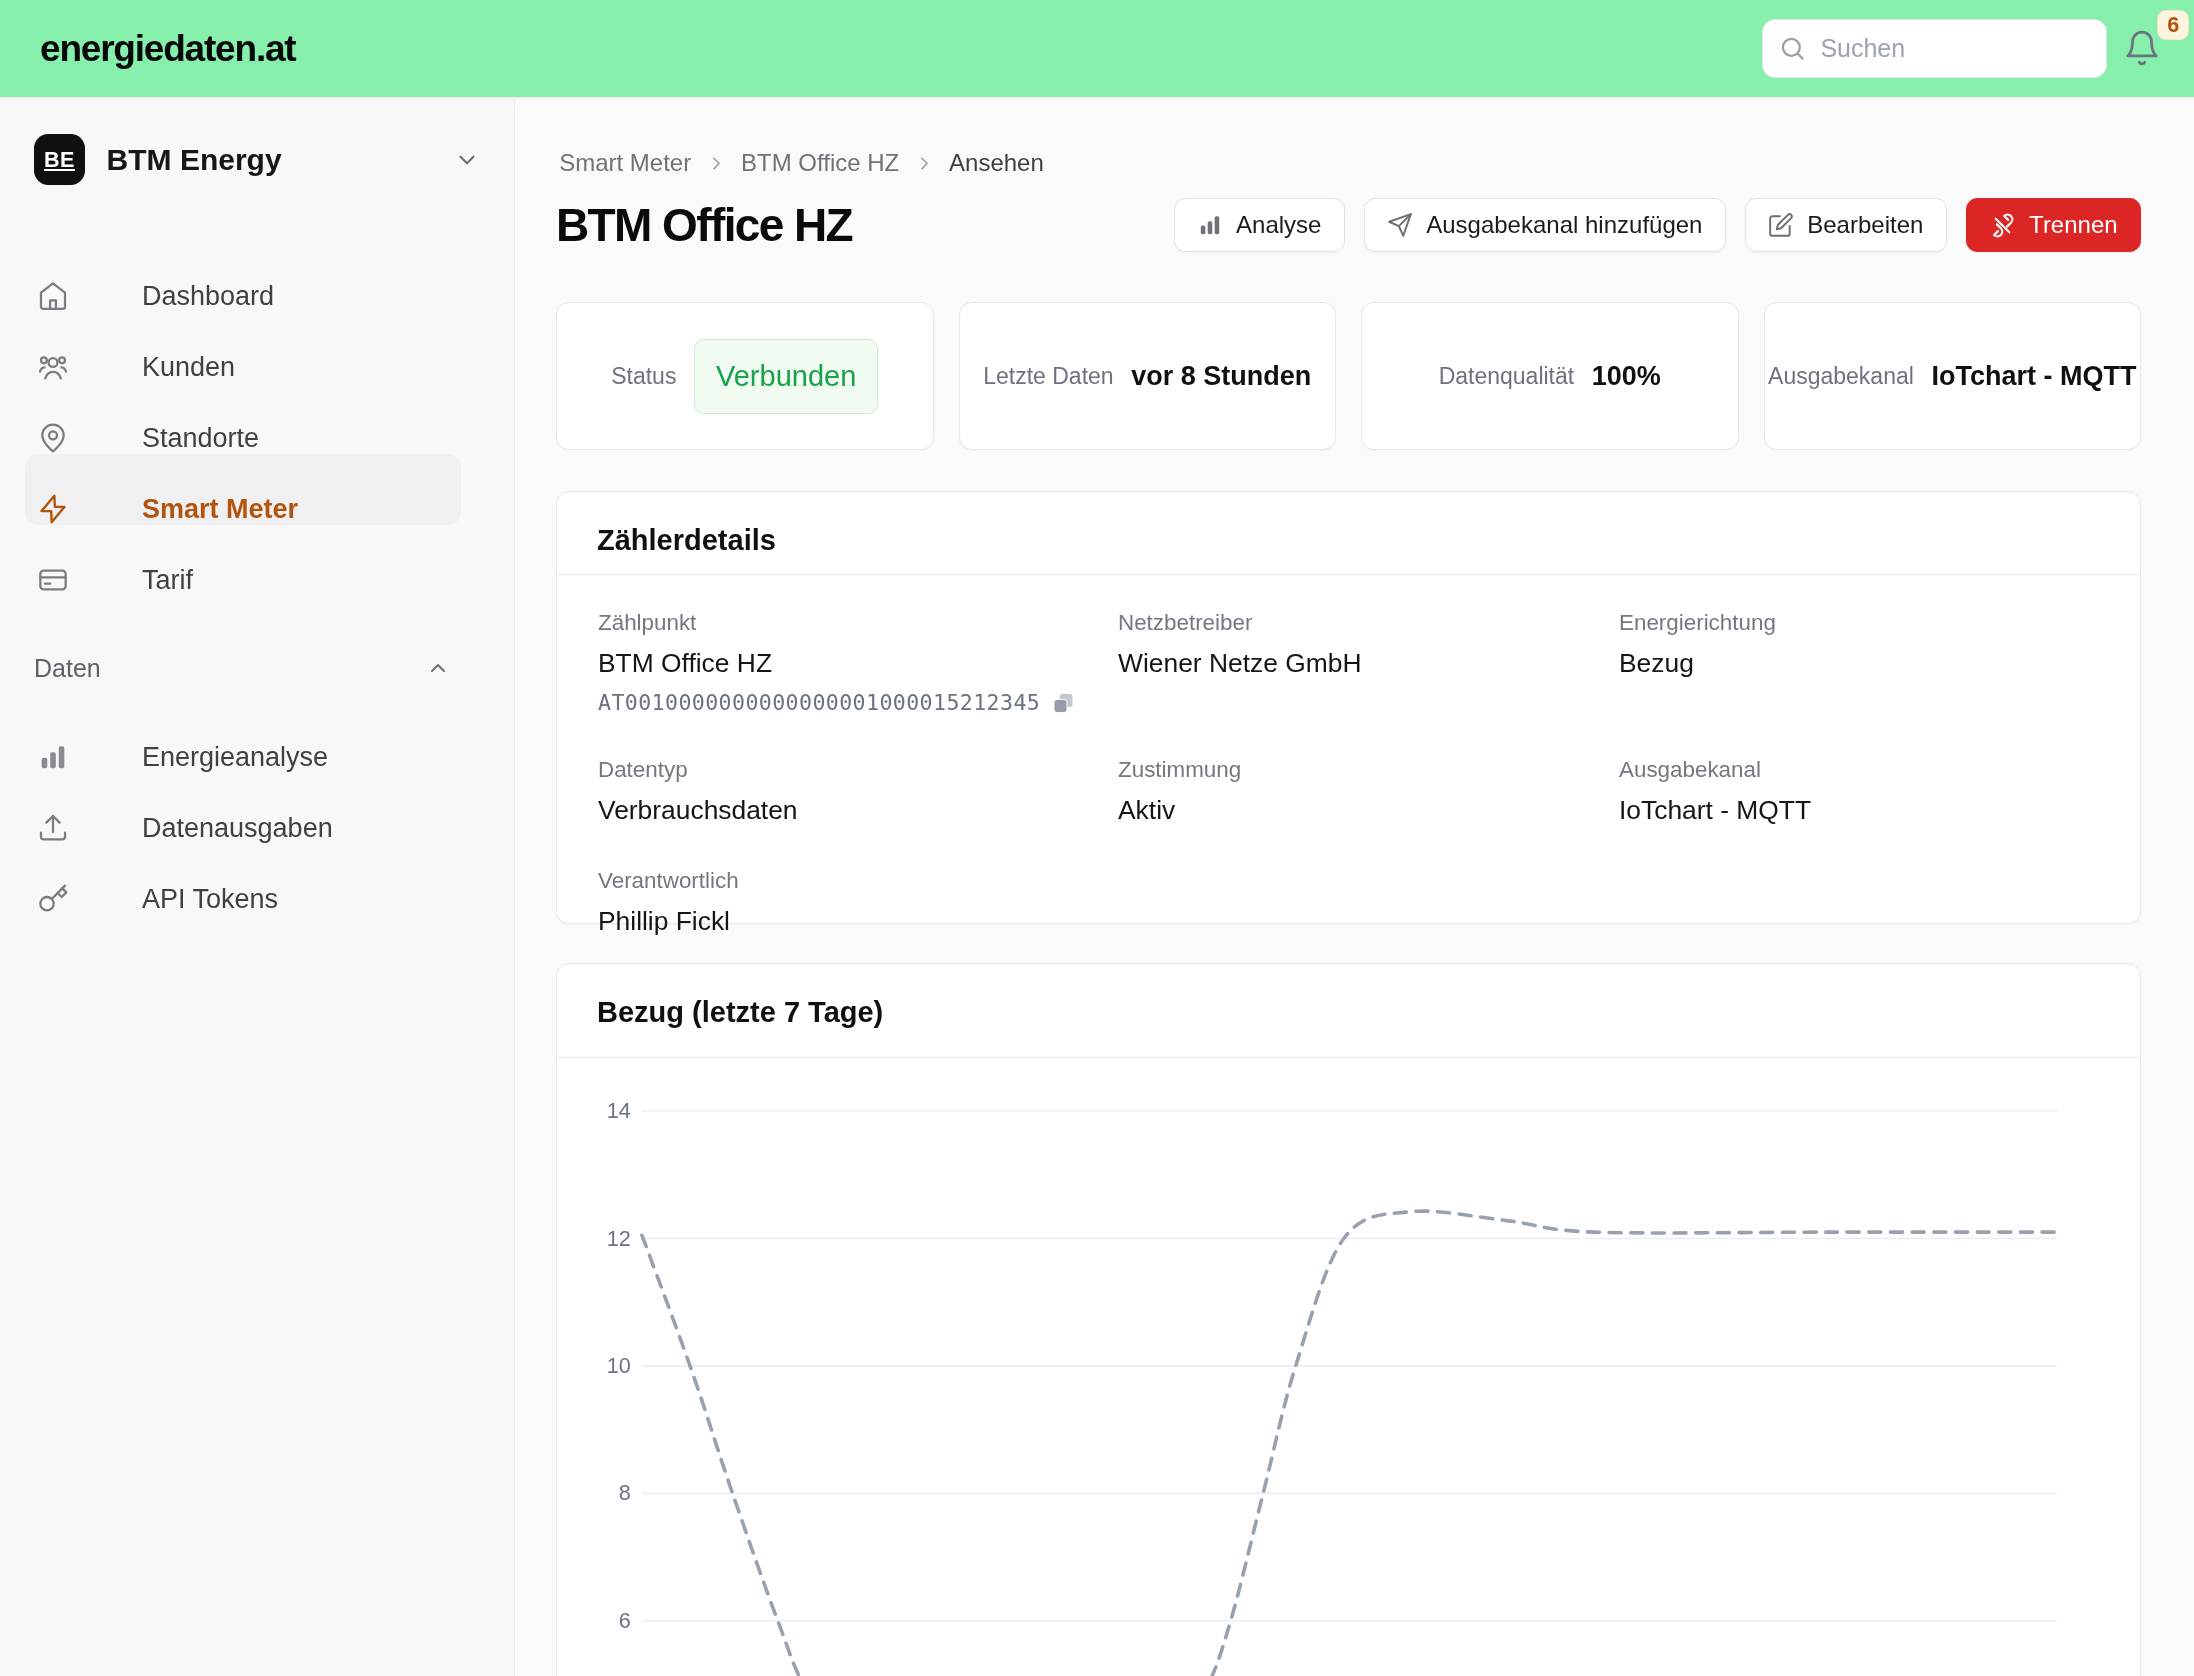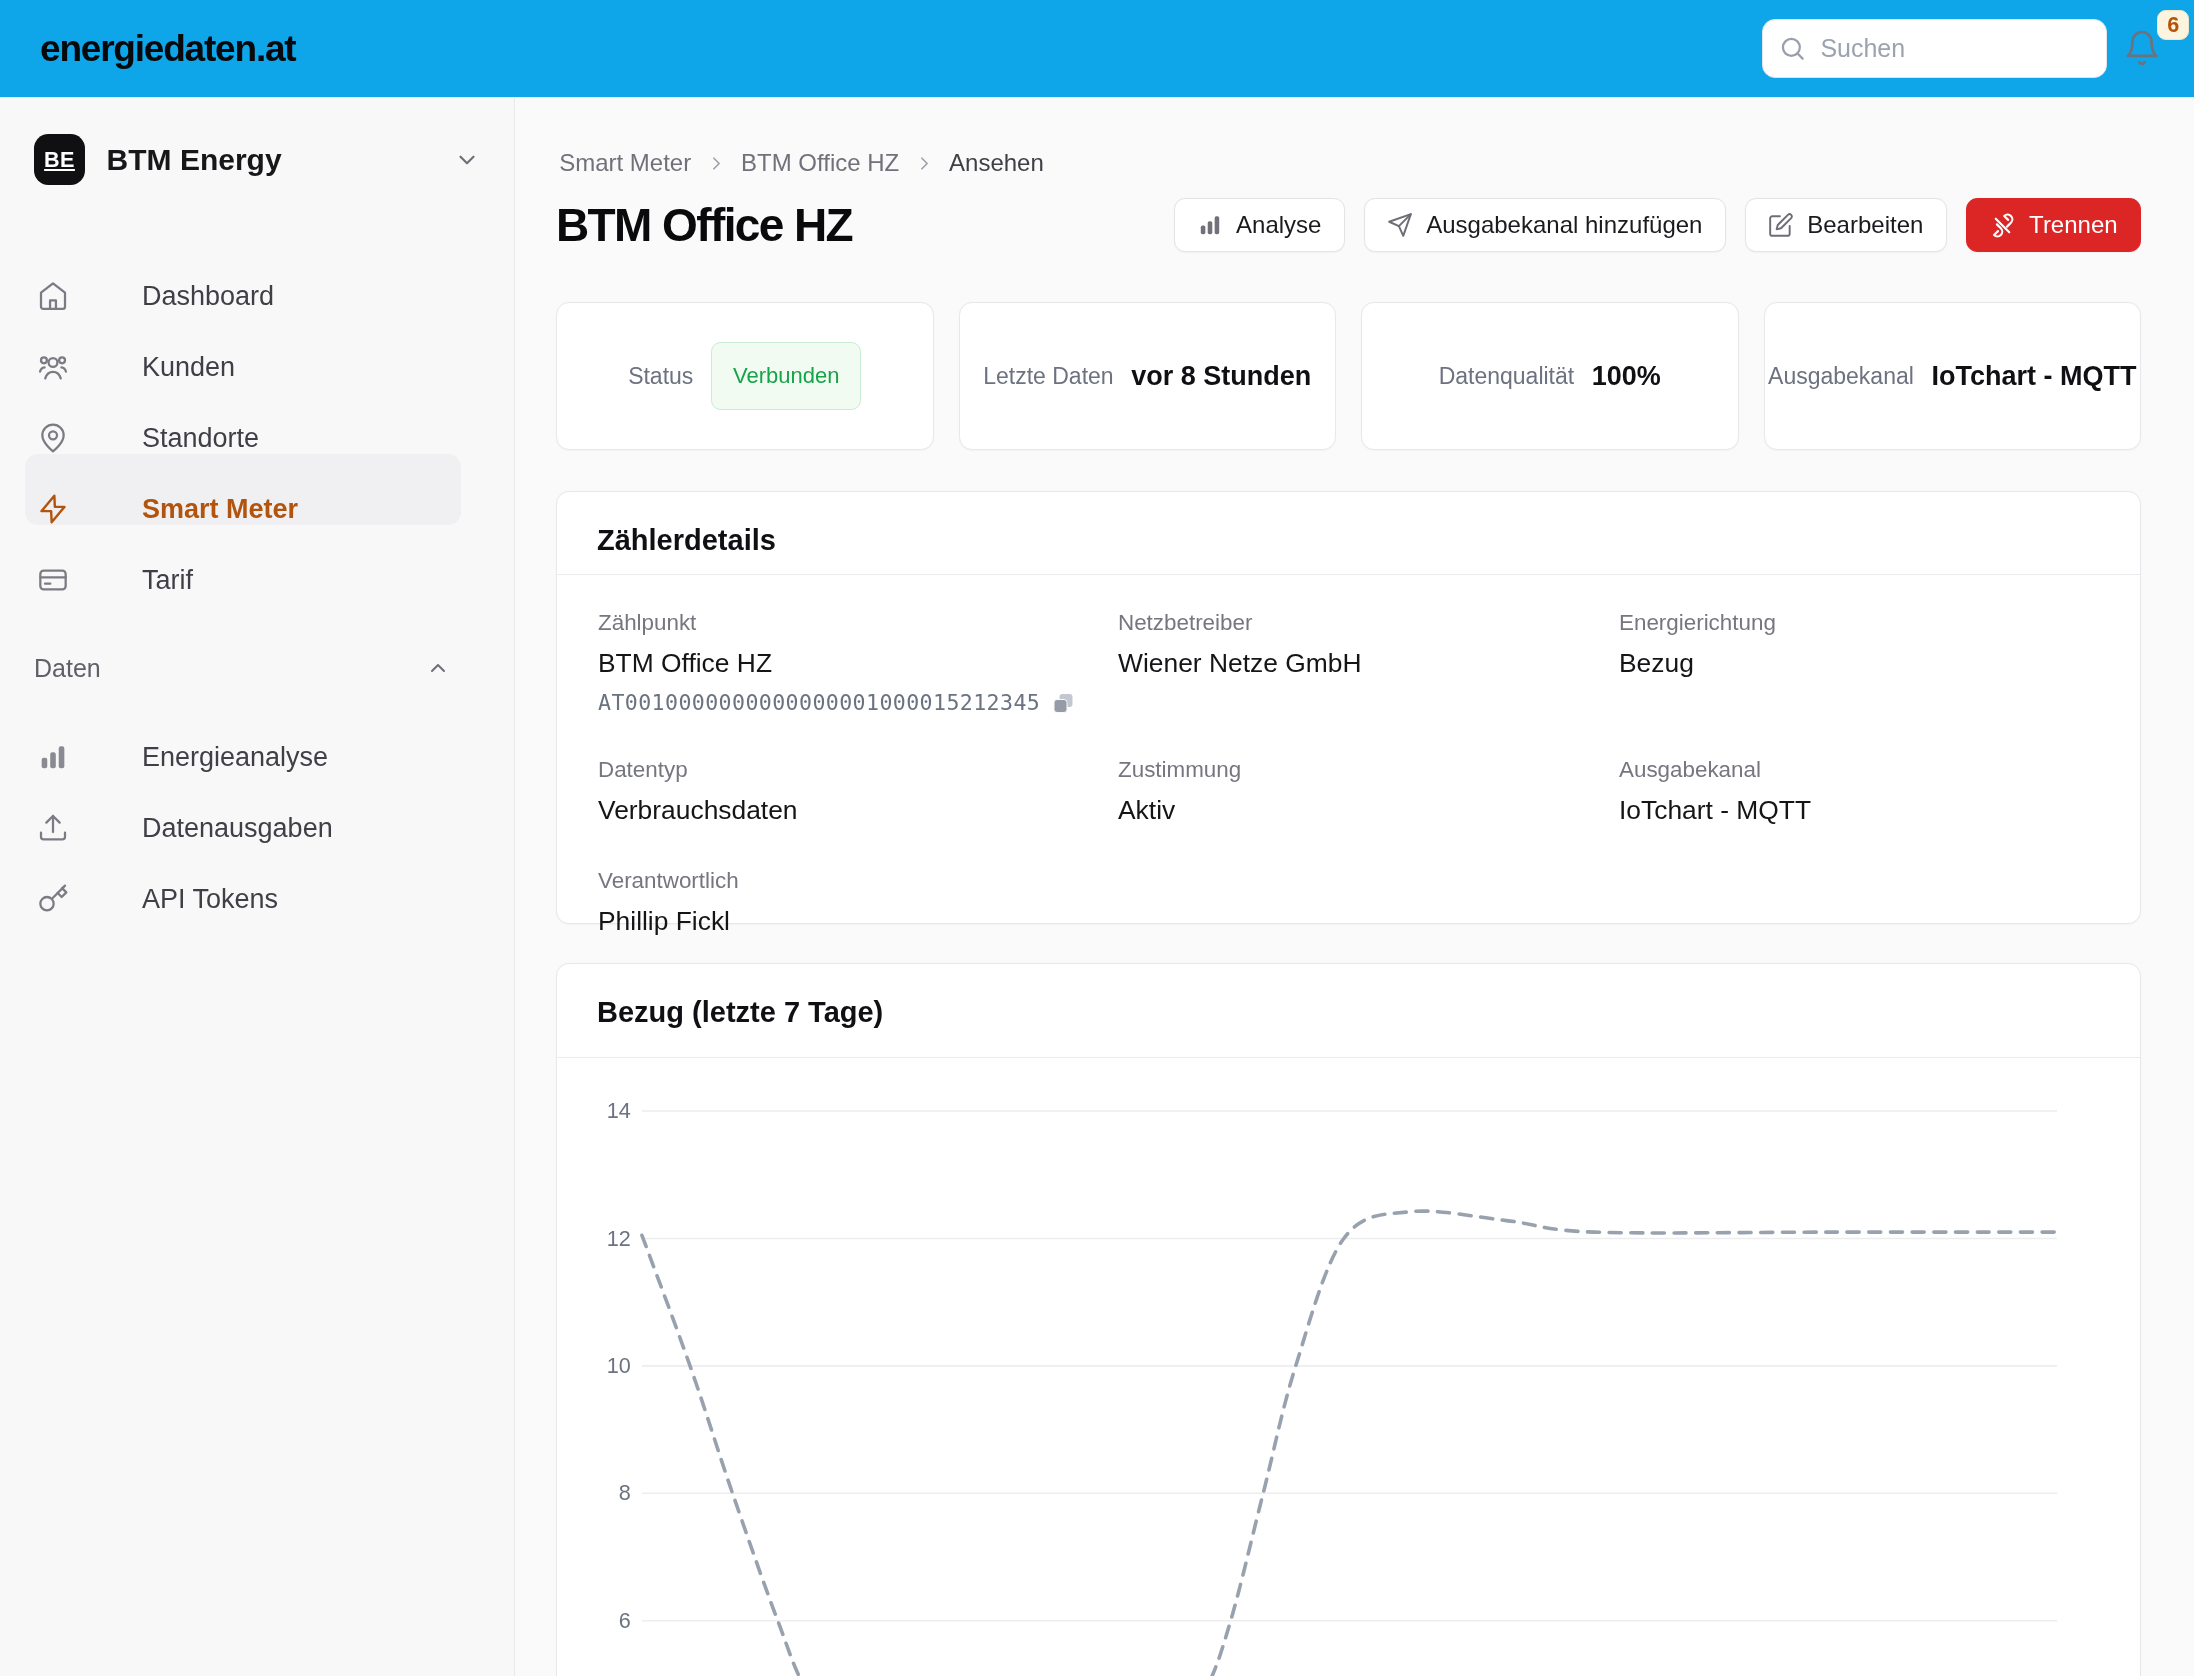--- a/index.html
+++ b/index.html
@@ -1,21 +1,21 @@
 <!DOCTYPE html>
 <html style="font-size:13px"><head>
 <meta charset="utf-8">
 <style>
   * { margin:0; padding:0; box-sizing:border-box; }
   html,body { width:2194px; height:1677px; overflow:hidden; }
   body { font-family:"Liberation Sans", sans-serif; background:#fafafa; color:#18181b; position:relative; }
   svg { display:block; }
 
   
-  .topbar { position:absolute; left:0; top:0; width:2194px; height:98px; background:#0ea5e9;
+  .topbar { position:absolute; left:0; top:0; width:2194px; height:98px; background:#86efac;
             border-bottom:0.8px solid #ededf0; z-index:5; }
   .logo { position:absolute; left:40px; top:50%; transform:translateY(-50%);
           font-size:37px; font-weight:bold; letter-spacing:-1.2px; color:#09090b; }
   .search-box { position:absolute; right:87px; top:19px; width:345px; height:59px;
                 border:1.2px solid #e4e4e7; border-radius:13px; background:#fff;
                 display:flex; align-items:center; padding:0 16px; gap:14.4px; }
   .search-box input { border:none; outline:none; flex:1; font-size:25px; color:#3f3f46;
                       font-family:"Liberation Sans", sans-serif; background:transparent; }
   .search-box input::placeholder { color:#9ca3af; }
   .bell-wrap { position:absolute; right:29px; top:27px; width:42px; height:45px; }
@@ -70,21 +70,21 @@
   .btn.danger { background:#dc2626; border-color:#dc2626; color:#ffffff; }
   .btn.danger .b-icon { color:#ffffff; }
 
   .stats { position:absolute; left:0; top:204px; width:1585px; height:148px;
            display:grid; grid-template-columns:repeat(4,1fr); gap:25px; }
   .stat-card { background:#fff; border:0.8px solid #e8e8ec; border-radius:13px;
                display:flex; flex-direction:row; align-items:center; justify-content:center;
                gap:17.6px; }
   .stat-label { font-size:23px; color:#6d7280; }
   .stat-value { font-size:27px; font-weight:bold; color:#101014; }
-  .badge-green { font-size:22px; color:#16a34a; background:#f1fbf2; border:1.2px solid #c8ecd0;
+  .badge-green { font-size:29px; color:#16a34a; background:#f1fbf2; border:1.2px solid #c8ecd0;
                  border-radius:9.6px; padding:20px 21px; font-weight:500; }
 
   .card { background:#fff; border:0.8px solid #e8e8ec; border-radius:13px;
           box-shadow:0 0.8px 1.6px rgba(16,16,20,0.03); }
   .details-card { position:absolute; left:0; top:393px; width:1585px; height:433px; }
   .card-header { padding:32px 40px 0 40px; height:83px; border-bottom:0.8px solid #ececf0; }
   .card-title { font-size:29px; font-weight:bold; color:#101014; }
   .details-grid { padding:35px 40px 0 41px; display:grid;
                   grid-template-columns:520px 501px 1fr; row-gap:42px; }
   .field-label { font-size:22.4px; color:#75767f; margin-bottom:12px; }

